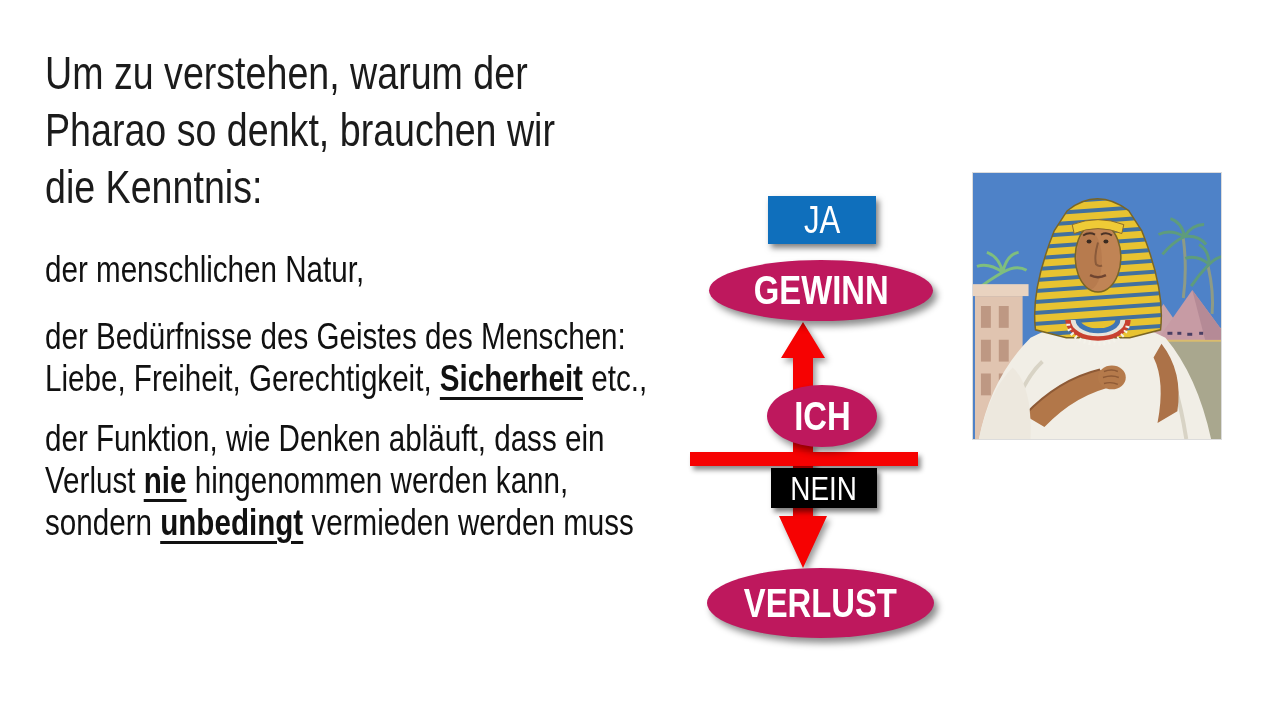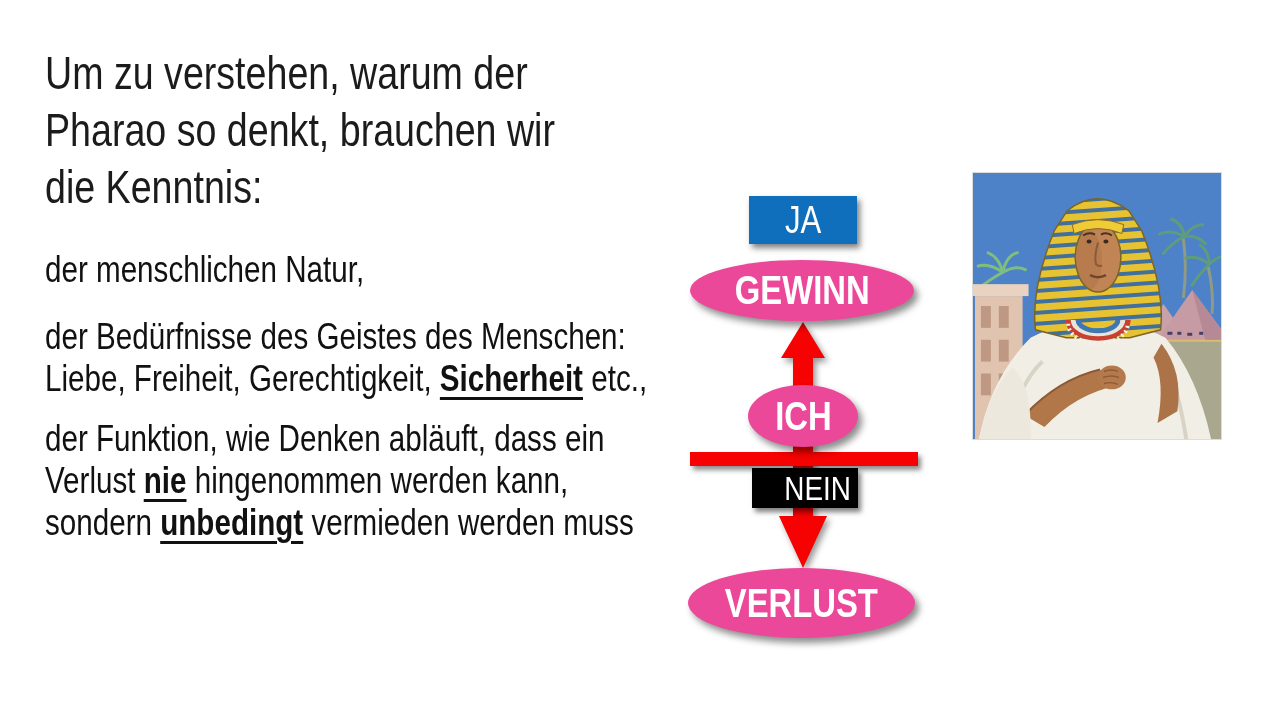--- a/index.html
+++ b/index.html
@@ -31,45 +31,44 @@
   .emph {
     font-weight:700;
     text-decoration:underline;
     text-decoration-thickness:3px;
     text-underline-offset:6px;
   }
 
   
   .shape {
     position:absolute; display:flex; align-items:center; justify-content:center;
-    color:#fff; z-index:3;
+    color:#fff; z-index:3;margin-left:19px;
   }
   .box-ja {
     left:749px; top:196px; width:108px; height:48px;
     background:#0f6fbc; font-size:38px;
     box-shadow:3px 4px 6px rgba(0,0,0,0.5);
   }
   .ell {
-    background:#ec4899; border-radius:50%;
+    background:#be185d; border-radius:50%;
     box-shadow:4px 5px 7px rgba(0,0,0,0.45);
     font-weight:700;
   }
   .ell-gewinn { left:690px; top:260px; width:224px; height:61px; font-size:40px; }
   .ell-ich    { left:748px; top:385px; width:110px; height:62px; font-size:40px; }
   .ell-verlust{ left:688px; top:568px; width:227px; height:70px; font-size:40px; }
   .bar {
     position:absolute; left:690px; top:452px; width:228px; height:14px;
     background:#f60202; z-index:2;
     box-shadow:3px 4px 5px rgba(0,0,0,0.45);
   }
   .box-nein {
     left:752px; top:468px; width:106px; height:40px;
     background:#000; font-size:34px;
     box-shadow:3px 4px 5px rgba(0,0,0,0.5);
-    justify-content:flex-end;
   }
   .arrow {
     position:absolute; z-index:1;
     filter:drop-shadow(3px 4px 3px rgba(0,0,0,0.4));
   }
   .arrow-up   { left:775px; top:322px; }
   .arrow-down { left:777px; top:442px; }
 
   
   .picture {

